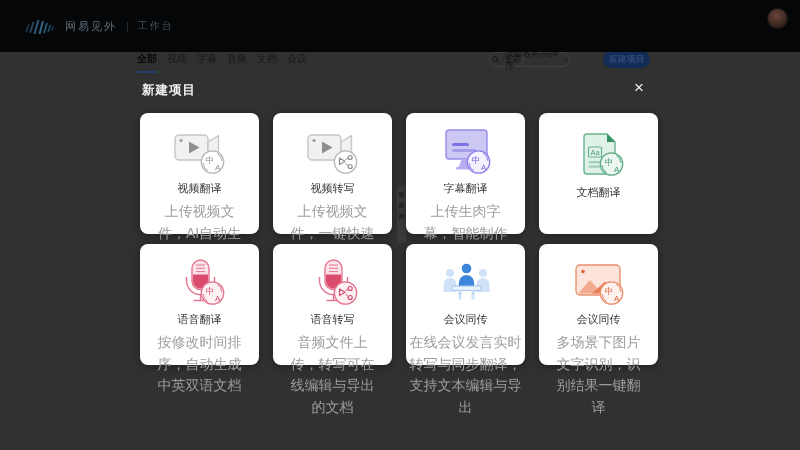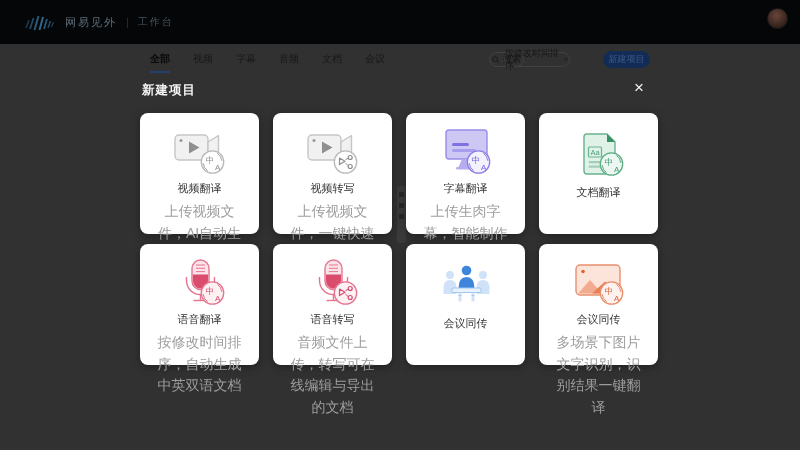--- a/index.html
+++ b/index.html
@@ -1,32 +1,32 @@
 <!DOCTYPE html>
 <html><head>
 <meta charset="utf-8">
 <style>
   * { margin:0; padding:0; box-sizing:border-box; }
   body { background:#1a1a1a; font-family:"Liberation Sans","DejaVu Sans",sans-serif; }
   .stage { position:relative; width:800px; height:450px; background:#313131; overflow:hidden; }
 
   
-  .navbar { position:absolute; top:0; left:0; width:800px; height:44px; background:#050607; display:flex; align-items:center; z-index:40; }
+  .navbar { position:absolute; top:0; left:0; width:800px; height:52px; background:#050607; display:flex; align-items:center; z-index:40; }
   .brand-wrap { display:flex; align-items:center; margin-left:24px; }
   .brand-logo { margin-right:7px; }
   .brand-text { color:#5e6e7a; font-size:11px; letter-spacing:2px; }
   .brand-divider { color:#26313a; font-size:11px; margin:0 9px; }
   .workspace-text { color:#49575f; font-size:10px; letter-spacing:2px; }
   .avatar { position:absolute; right:12px; top:8px; width:21px; height:21px; border-radius:50%;
             background:radial-gradient(circle at 45% 35%, #6a443a 0%, #402a22 55%, #180f0c 100%);
             border:1px solid #1c1c1c; cursor:pointer; }
 
   
   .tabs { position:absolute; left:137px; top:52px; display:flex; gap:10px; z-index:5; }
-  .tab { font-size:10px; color:#181818; padding-bottom:5px; cursor:pointer; white-space:nowrap;margin-left:13px; }
+  .tab { font-size:10px; color:#181818; padding-bottom:5px; cursor:pointer; white-space:nowrap; }
   .tab.active { color:#090909; font-weight:bold; border-bottom:2px solid #22406b; }
 
   .pill { position:absolute; top:52px; height:15px; border:1px solid #414141; border-radius:8px;
           display:flex; align-items:center; justify-content:center; gap:3px;
           font-size:9px; color:#151515; z-index:5; cursor:pointer; background:transparent; }
   .search-pill { left:489px; width:35px;font-family:Liberation Mono, monospace; }
   .sort-pill { left:504px; width:66px; }
   .new-btn { position:absolute; left:603px; top:51px; width:47px; height:17px; background:#132c55;
              border:none; border-radius:9px; color:#3e5a8c; font-size:9px; display:flex;
              align-items:center; justify-content:center; z-index:5; cursor:pointer; }
@@ -242,20 +242,21 @@
           <circle cx="27.5" cy="11.5" r="4.8" fill="#3e86dc"></circle>
           <path d="M19.5 29.5 q0 -11.5 8 -11.5 q8 0 8 11.5 Z" fill="#3e86dc"></path>
           <rect x="13" y="29" width="29" height="4.5" rx="1" fill="#e9f2fb" stroke="#9fc4ed" stroke-width="1"></rect>
           <rect x="19.5" y="33.5" width="3" height="9" fill="#cfe2f7"></rect>
           <rect x="32.5" y="33.5" width="3" height="9" fill="#cfe2f7"></rect>
           <line x1="19.5" y1="36.5" x2="22.5" y2="36.5" stroke="#9fc4ed" stroke-width="0.8"></line>
           <line x1="32.5" y1="36.5" x2="35.5" y2="36.5" stroke="#9fc4ed" stroke-width="0.8"></line>
         </svg>
       </div>
       <div class="card-title">会议同传</div>
+      <div class="card-desc">在线会议发言实时转写与同步翻译，支持文本编辑与导出</div>
     </div>
 
     <div class="card">
       <div class="card-icon">
         <svg width="54" height="52" viewBox="0 0 54 52">
           <rect x="4" y="8" width="44" height="30" rx="4" fill="#fde4da" stroke="#e78f6e" stroke-width="1.4"></rect>
           <circle cx="11" cy="14.5" r="1.8" fill="#df5f36"></circle>
           <path d="M6 36.5 L18 23 L30 36.5 Z" fill="#f3ab8f"></path>
           <path d="M20 36.5 L33 24.5 L46 36.5 Z" fill="#e97f58"></path>
           <circle cx="39.5" cy="36" r="11.2" fill="#fdf2ed" stroke="#e78f6e" stroke-width="1.3"></circle>

